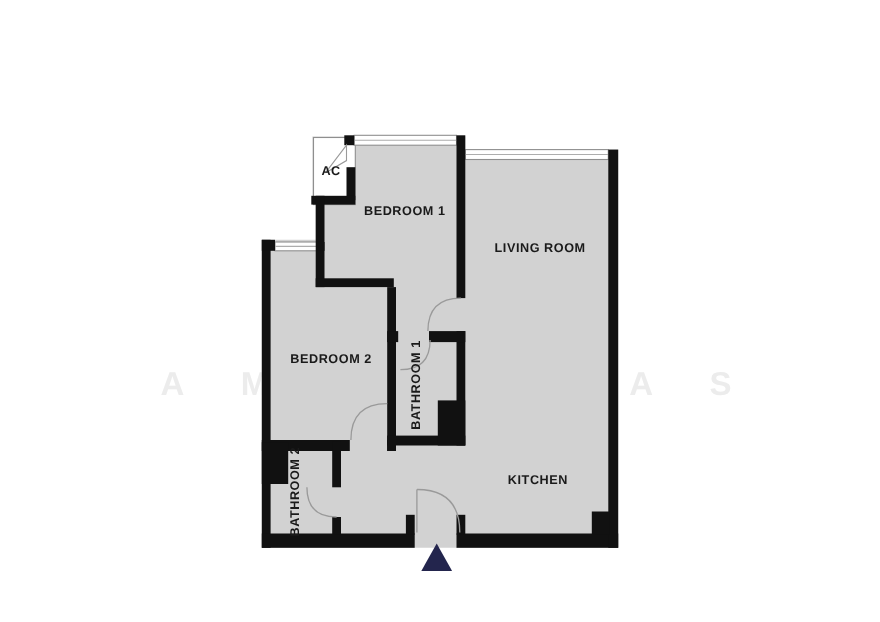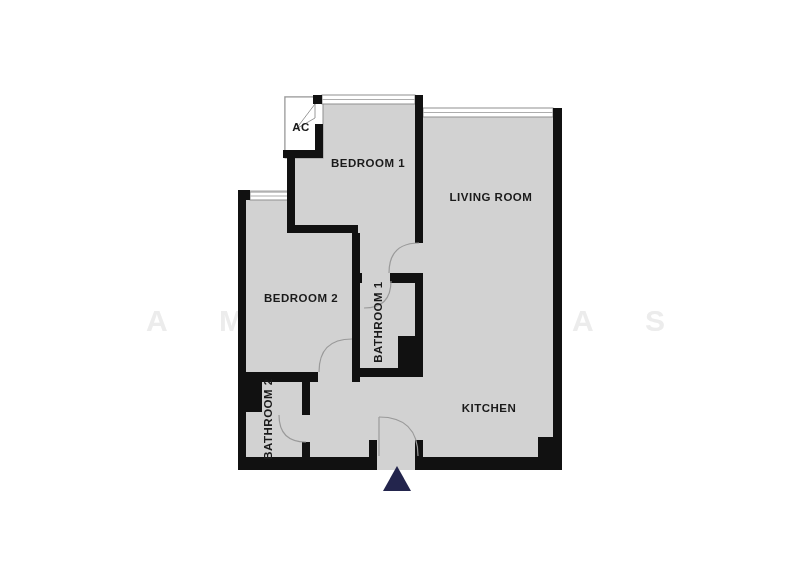--- a/index.html
+++ b/index.html
@@ -2,20 +2,21 @@
 <html><head>
 <meta charset="utf-8">
 <style>
   html,body{margin:0;padding:0;background:#ffffff;}
   .stage{
     position:relative;
     width:800px;height:509px;
     background:#ffffff;
     overflow:hidden;
     font-family:"Liberation Sans", sans-serif;
+    margin-top:28px;
   }
   svg{display:block;}
   .room-label{
     font-family:"Liberation Sans", sans-serif;
     font-weight:bold;
     font-size:11.5px;
     letter-spacing:0.5px;
   }
   .wm-text{
     font-family:"Liberation Sans", sans-serif;

